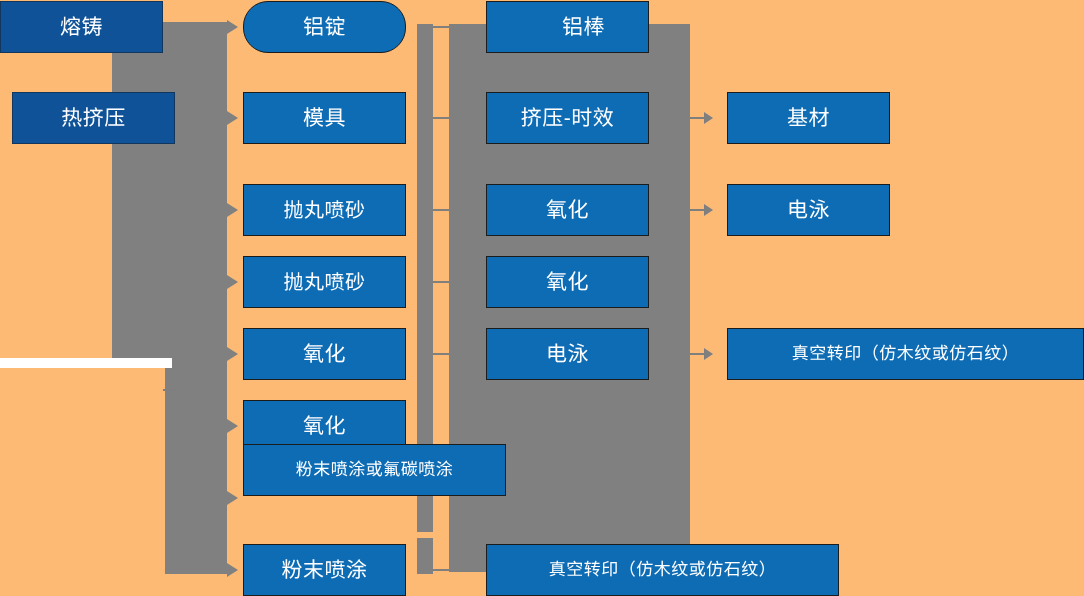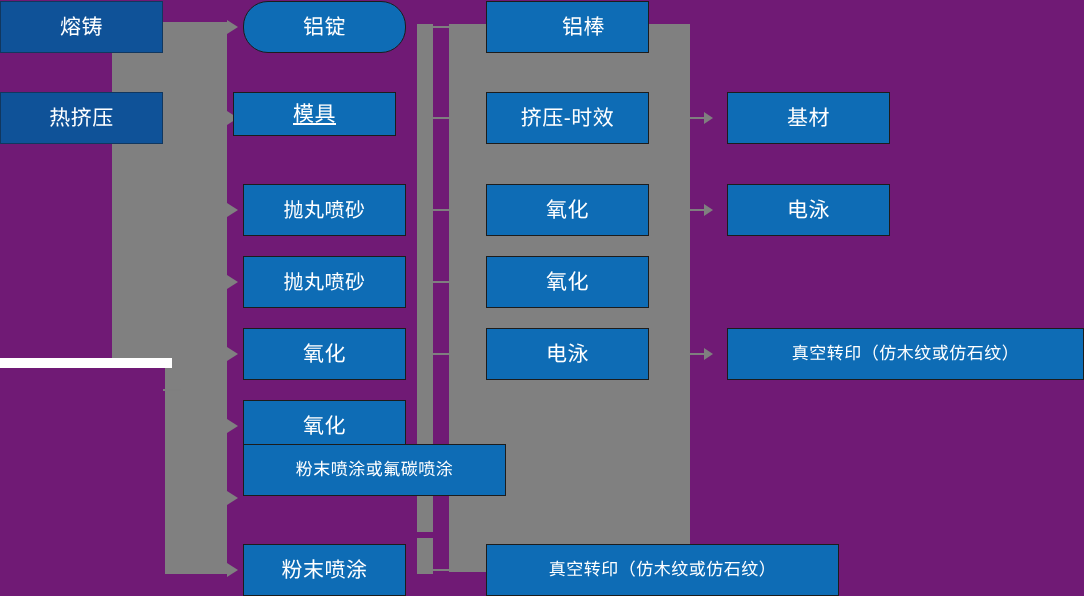--- a/index.html
+++ b/index.html
@@ -5,21 +5,21 @@
 <style>
   html, body {
     margin: 0;
     padding: 0;
     background: #ffffff;
   }
   #canvas {
     position: relative;
     width: 1084px;
     height: 596px;
-    background: #701a75;
+    background: #fdba74;
     overflow: hidden;
     font-family: "Liberation Sans", "DejaVu Sans", sans-serif;
   }
 
   
   .gray-shape {
     position: absolute;
     background: #808080;
   }
   .gray-band-left {
@@ -120,26 +120,26 @@
 
   <div class="arrow-stem" style="left:690px; top:117px; width:14px;"></div>
   <div class="arrow-sm" style="left:704px; top:112px;"></div>
   <div class="arrow-stem" style="left:690px; top:209px; width:14px;"></div>
   <div class="arrow-sm" style="left:704px; top:204px;"></div>
   <div class="arrow-stem" style="left:690px; top:353px; width:14px;"></div>
   <div class="arrow-sm" style="left:704px; top:348px;"></div>
 
   <div class="node dark" style="left:0px; top:1px; width:163px; height:52px;">熔铸</div>
 
-  <div class="node dark" style="left:0px; top:92px; width:163px; height:52px;">热挤压</div>
+  <div class="node dark" style="left:12px; top:92px; width:163px; height:52px;">热挤压</div>
 
 
   <div class="node bright" style="left:243px; top:1px; width:163px; height:52px;border-radius:25px;">铝锭</div>
 
-  <div class="node bright" style="left:233px; top:92px; width:163px; height:44px;text-decoration:underline;">模具</div>
+  <div class="node bright" style="left:243px; top:92px; width:163px; height:52px;">模具</div>
 
   <div class="node bright sm" style="left:243px; top:184px; width:163px; height:52px;">抛丸喷砂</div>
 
   <div class="node bright sm" style="left:243px; top:256px; width:163px; height:52px;">抛丸喷砂</div>
 
   <div class="node bright" style="left:243px; top:328px; width:163px; height:52px;">氧化</div>
 
   <div class="node bright" style="left:243px; top:400px; width:163px; height:52px;">氧化</div>
 
   <div class="node bright wide" style="left:243px; top:444px; width:263px; height:52px;">粉末喷涂或氟碳喷涂</div>

